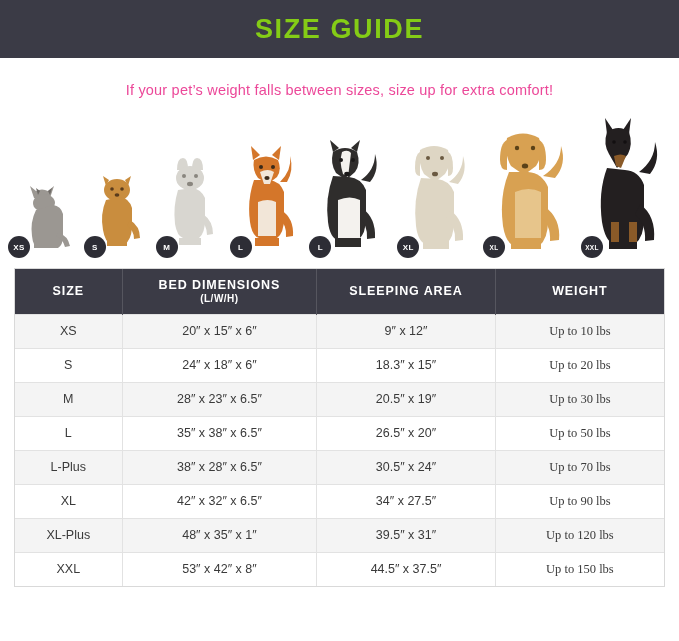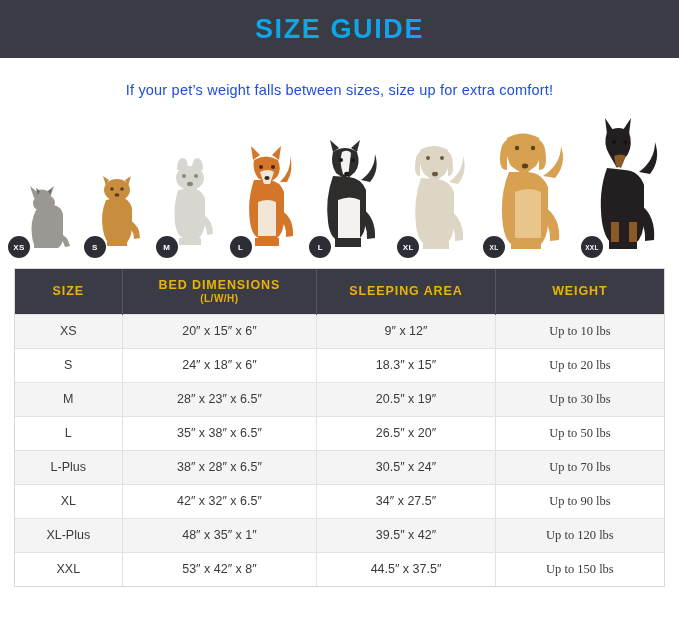--- a/index.html
+++ b/index.html
@@ -23,33 +23,33 @@
   }
   
   .header {
     background: #3b3b46;
     height: 58px;
     display: flex;
     align-items: center;
     justify-content: center;
   }
   .header-title {
-    color: #0ea5e9;
+    color: #84cc16;
     font-size: 27px;
     font-weight: bold;
     letter-spacing: 1.6px;
   }
   
   .subtitle-wrap {
     padding-top: 24px;
     text-align: center;
   }
   .subtitle {
     font-size: 14.5px;
-    color: #1d4ed8;
+    color: #ec4899;
     letter-spacing: 0.2px;
   }
   
   .animals {
     position: relative;
     height: 140px;
     margin-top: 16px;
     padding: 0 14px;
     display: flex;
     align-items: flex-end;
@@ -98,21 +98,21 @@
     margin: 14px 14px 0 14px;
     border: 1px solid #d9d9d9;
   }
   table {
     width: 100%;
     border-collapse: collapse;
     table-layout: fixed;
   }
   thead th {
     background: #3b3b46;
-    color: #eab308;
+    color: #ffffff;
     font-size: 12.5px;
     font-weight: bold;
     letter-spacing: 0.9px;
     padding: 9px 4px;
     text-align: center;
     border-right: 1px solid #56565f;
     line-height: 1.15;
   }
   thead th:last-child { border-right: none; }
   .th-sub {
@@ -401,21 +401,21 @@
         </tr>
         <tr>
           <td>XL</td>
           <td>42″ x 32″ x 6.5″</td>
           <td>34″ x 27.5″</td>
           <td>Up to 90 lbs</td>
         </tr>
         <tr>
           <td>XL-Plus</td>
           <td>48″ x 35″ x 1″</td>
-          <td>39.5″ x 42″</td>
+          <td>39.5″ x 31″</td>
           <td>Up to 120 lbs</td>
         </tr>
         <tr>
           <td>XXL</td>
           <td>53″ x 42″ x 8″</td>
           <td>44.5″ x 37.5″</td>
           <td>Up to 150 lbs</td>
         </tr>
       </tbody>
     </table>

